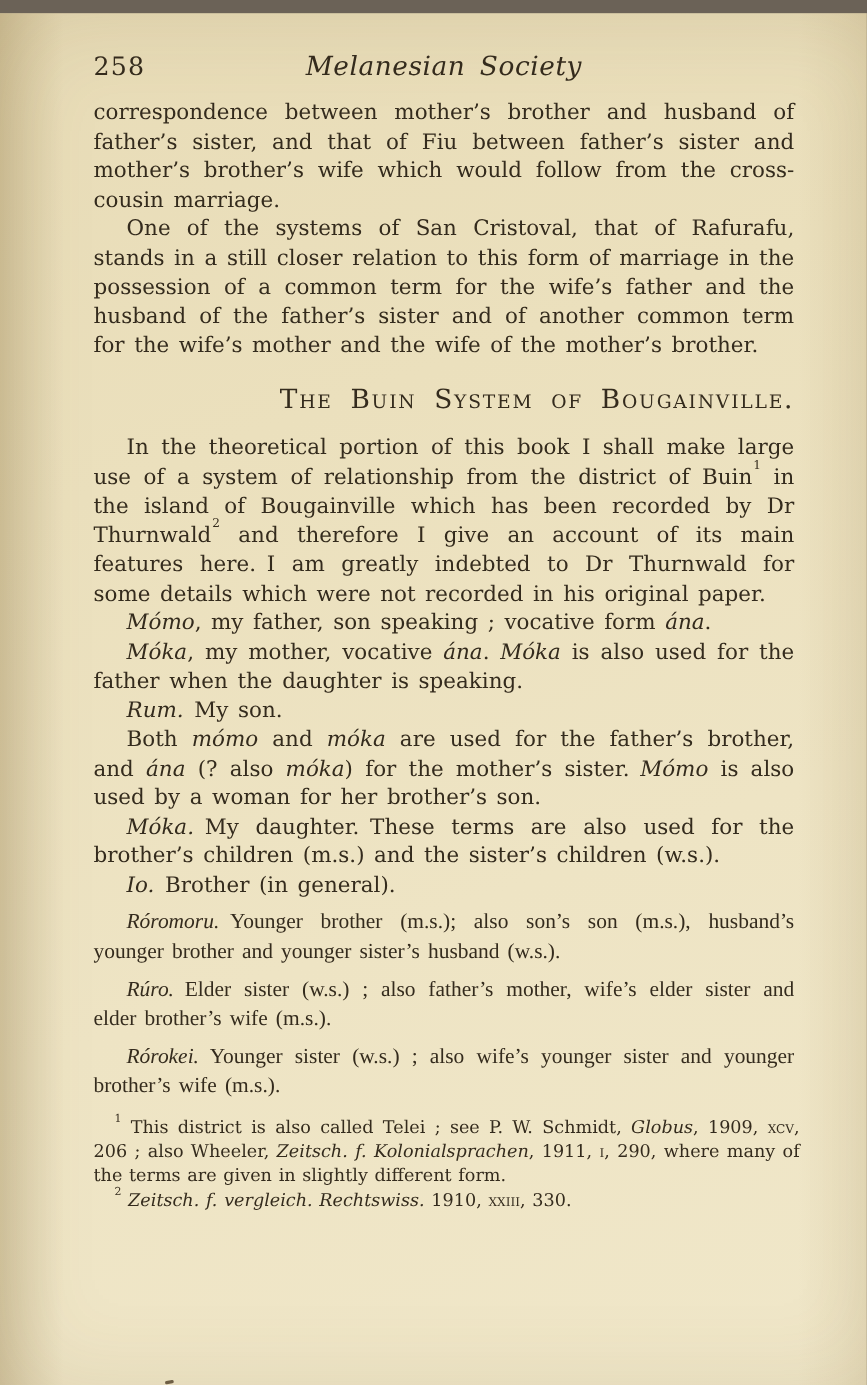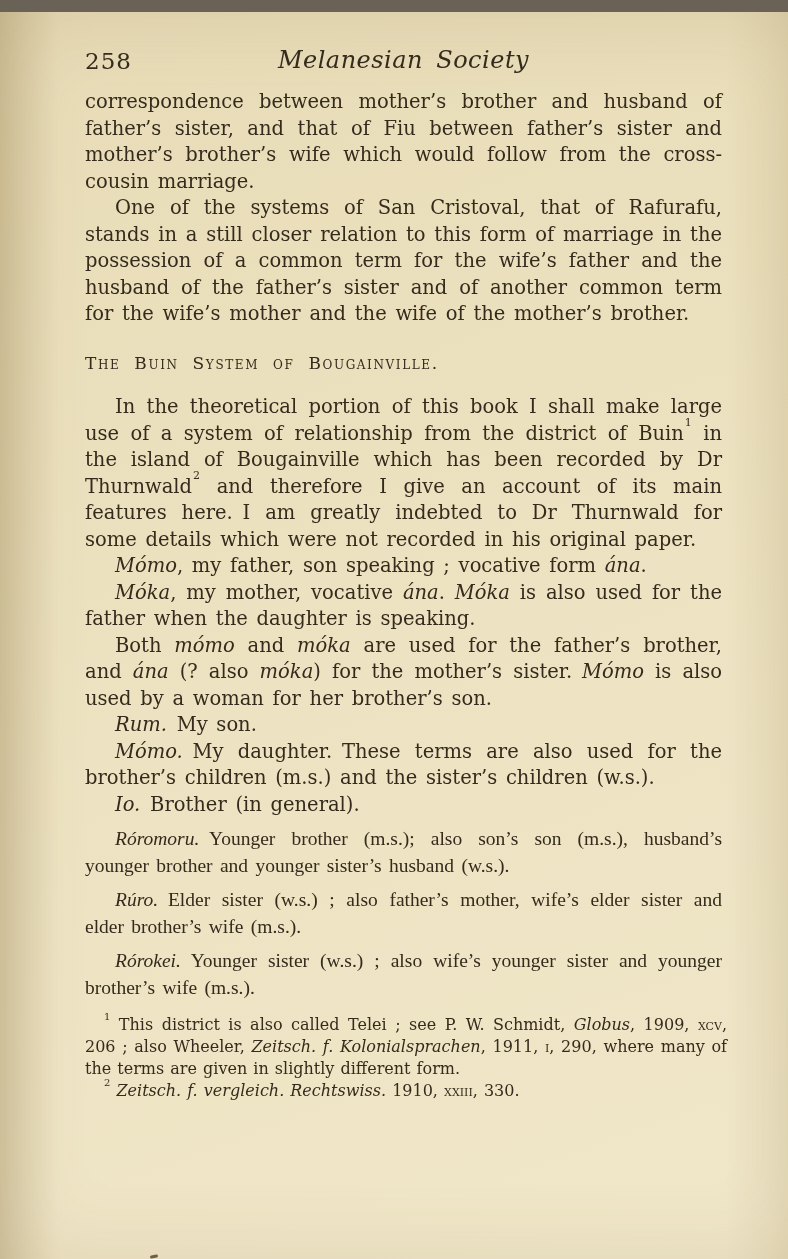--- a/index.html
+++ b/index.html
@@ -45,22 +45,22 @@
     font-size:19.5px;line-height:26.5px;
     text-align:justify;
     word-spacing:2.5px;
   }
   .body-text p{margin:0;}
   .body-text p.indent{text-indent:30px;}
   .body-text p.gap{margin-top:8px;font-family:Liberation Serif, serif;}
   .section-heading{
     margin:22px 0 18px 0;
     font-weight:normal;
-    font-size:17px;
-    text-align:left;
+    font-size:24px;
+    text-align:right;
     font-variant:small-caps;
     letter-spacing:1.6px;
     word-spacing:7px;
     text-indent:0;
   }
   .it{font-style:italic;}
   .sc{font-variant:small-caps;}
   sup.fnref{
     font-size:11px;line-height:0;position:relative;top:-6px;margin-left:1px;
   }
@@ -89,23 +89,23 @@
     <span class="running-title">Melanesian Society</span>
   </div>
 
   <div class="body-text" id="body-text">
       <p class=""><span>correspondence between mother’s brother and husband of father’s sister, and that of Fiu between father’s sister and mother’s brother’s wife which would follow from the cross-cousin marriage.</span></p>
       <p class="indent"><span>One of the systems of San Cristoval, that of Rafurafu, stands in a still closer relation to this form of marriage in the possession of a common term for the wife’s father and the husband of the father’s sister and of another common term for the wife’s mother and the wife of the mother’s brother.</span></p>
       <h2 class="section-heading">The Buin System of Bougainville.</h2>
       <p class="indent"><span>In the theoretical portion of this book I shall make large use of a system of relationship from the district of Buin</span><sup class="fnref">1</sup><span> in the island of Bougainville which has been recorded by Dr Thurnwald</span><sup class="fnref">2</sup><span> and therefore I give an account of its main features here. I am greatly indebted to Dr Thurnwald for some details which were not recorded in his original paper.</span></p>
       <p class="indent"><span class="it">Mómo</span><span>, my father, son speaking ; vocative form </span><span class="it">ána</span><span>.</span></p>
       <p class="indent"><span class="it">Móka</span><span>, my mother, vocative </span><span class="it">ána</span><span>. </span><span class="it">Móka</span><span> is also used for the father when the daughter is speaking.</span></p>
+      <p class="indent"><span class="it">Rum.</span><span> My son.</span></p>
       <p class="indent"><span>Both </span><span class="it">mómo</span><span> and </span><span class="it">móka</span><span> are used for the father’s brother, and </span><span class="it">ána</span><span> (? also </span><span class="it">móka</span><span>) for the mother’s sister. </span><span class="it">Mómo</span><span> is also used by a woman for her brother’s son.</span></p>
-      <p class="indent"><span class="it">Rum.</span><span> My son.</span></p>
-      <p class="indent"><span class="it">Mómo.</span><span> My daughter. These terms are also used for the brother’s children (m.s.) and the sister’s children (w.s.).</span></p>
+      <p class="indent"><span class="it">Móka.</span><span> My daughter. These terms are also used for the brother’s children (m.s.) and the sister’s children (w.s.).</span></p>
       <p class="indent"><span class="it">Io.</span><span> Brother (in general).</span></p>
       <p class="indent gap"><span class="it">Róromoru.</span><span> Younger brother (m.s.); also son’s son (m.s.), husband’s younger brother and younger sister’s husband (w.s.).</span></p>
       <p class="indent gap"><span class="it">Rúro.</span><span> Elder sister (w.s.) ; also father’s mother, wife’s elder sister and elder brother’s wife (m.s.).</span></p>
       <p class="indent gap"><span class="it">Rórokei.</span><span> Younger sister (w.s.) ; also wife’s younger sister and younger brother’s wife (m.s.).</span></p>
     </div>
 
   <div class="footnotes" id="footnotes">
       <p><sup class="fnref">1</sup><span> This district is also called Telei ; see P. W. Schmidt, </span><span class="it">Globus</span><span>, 1909, </span><span class="sc">xcv</span><span>, 206 ; also Wheeler, </span><span class="it">Zeitsch. f. Kolonialsprachen</span><span>, 1911, </span><span class="sc">i</span><span>, 290, where many of the terms are given in slightly different form.</span></p>
       <p><sup class="fnref">2</sup><span> </span><span class="it">Zeitsch. f. vergleich. Rechtswiss.</span><span> 1910, </span><span class="sc">xxiii</span><span>, 330.</span></p>
     </div>

